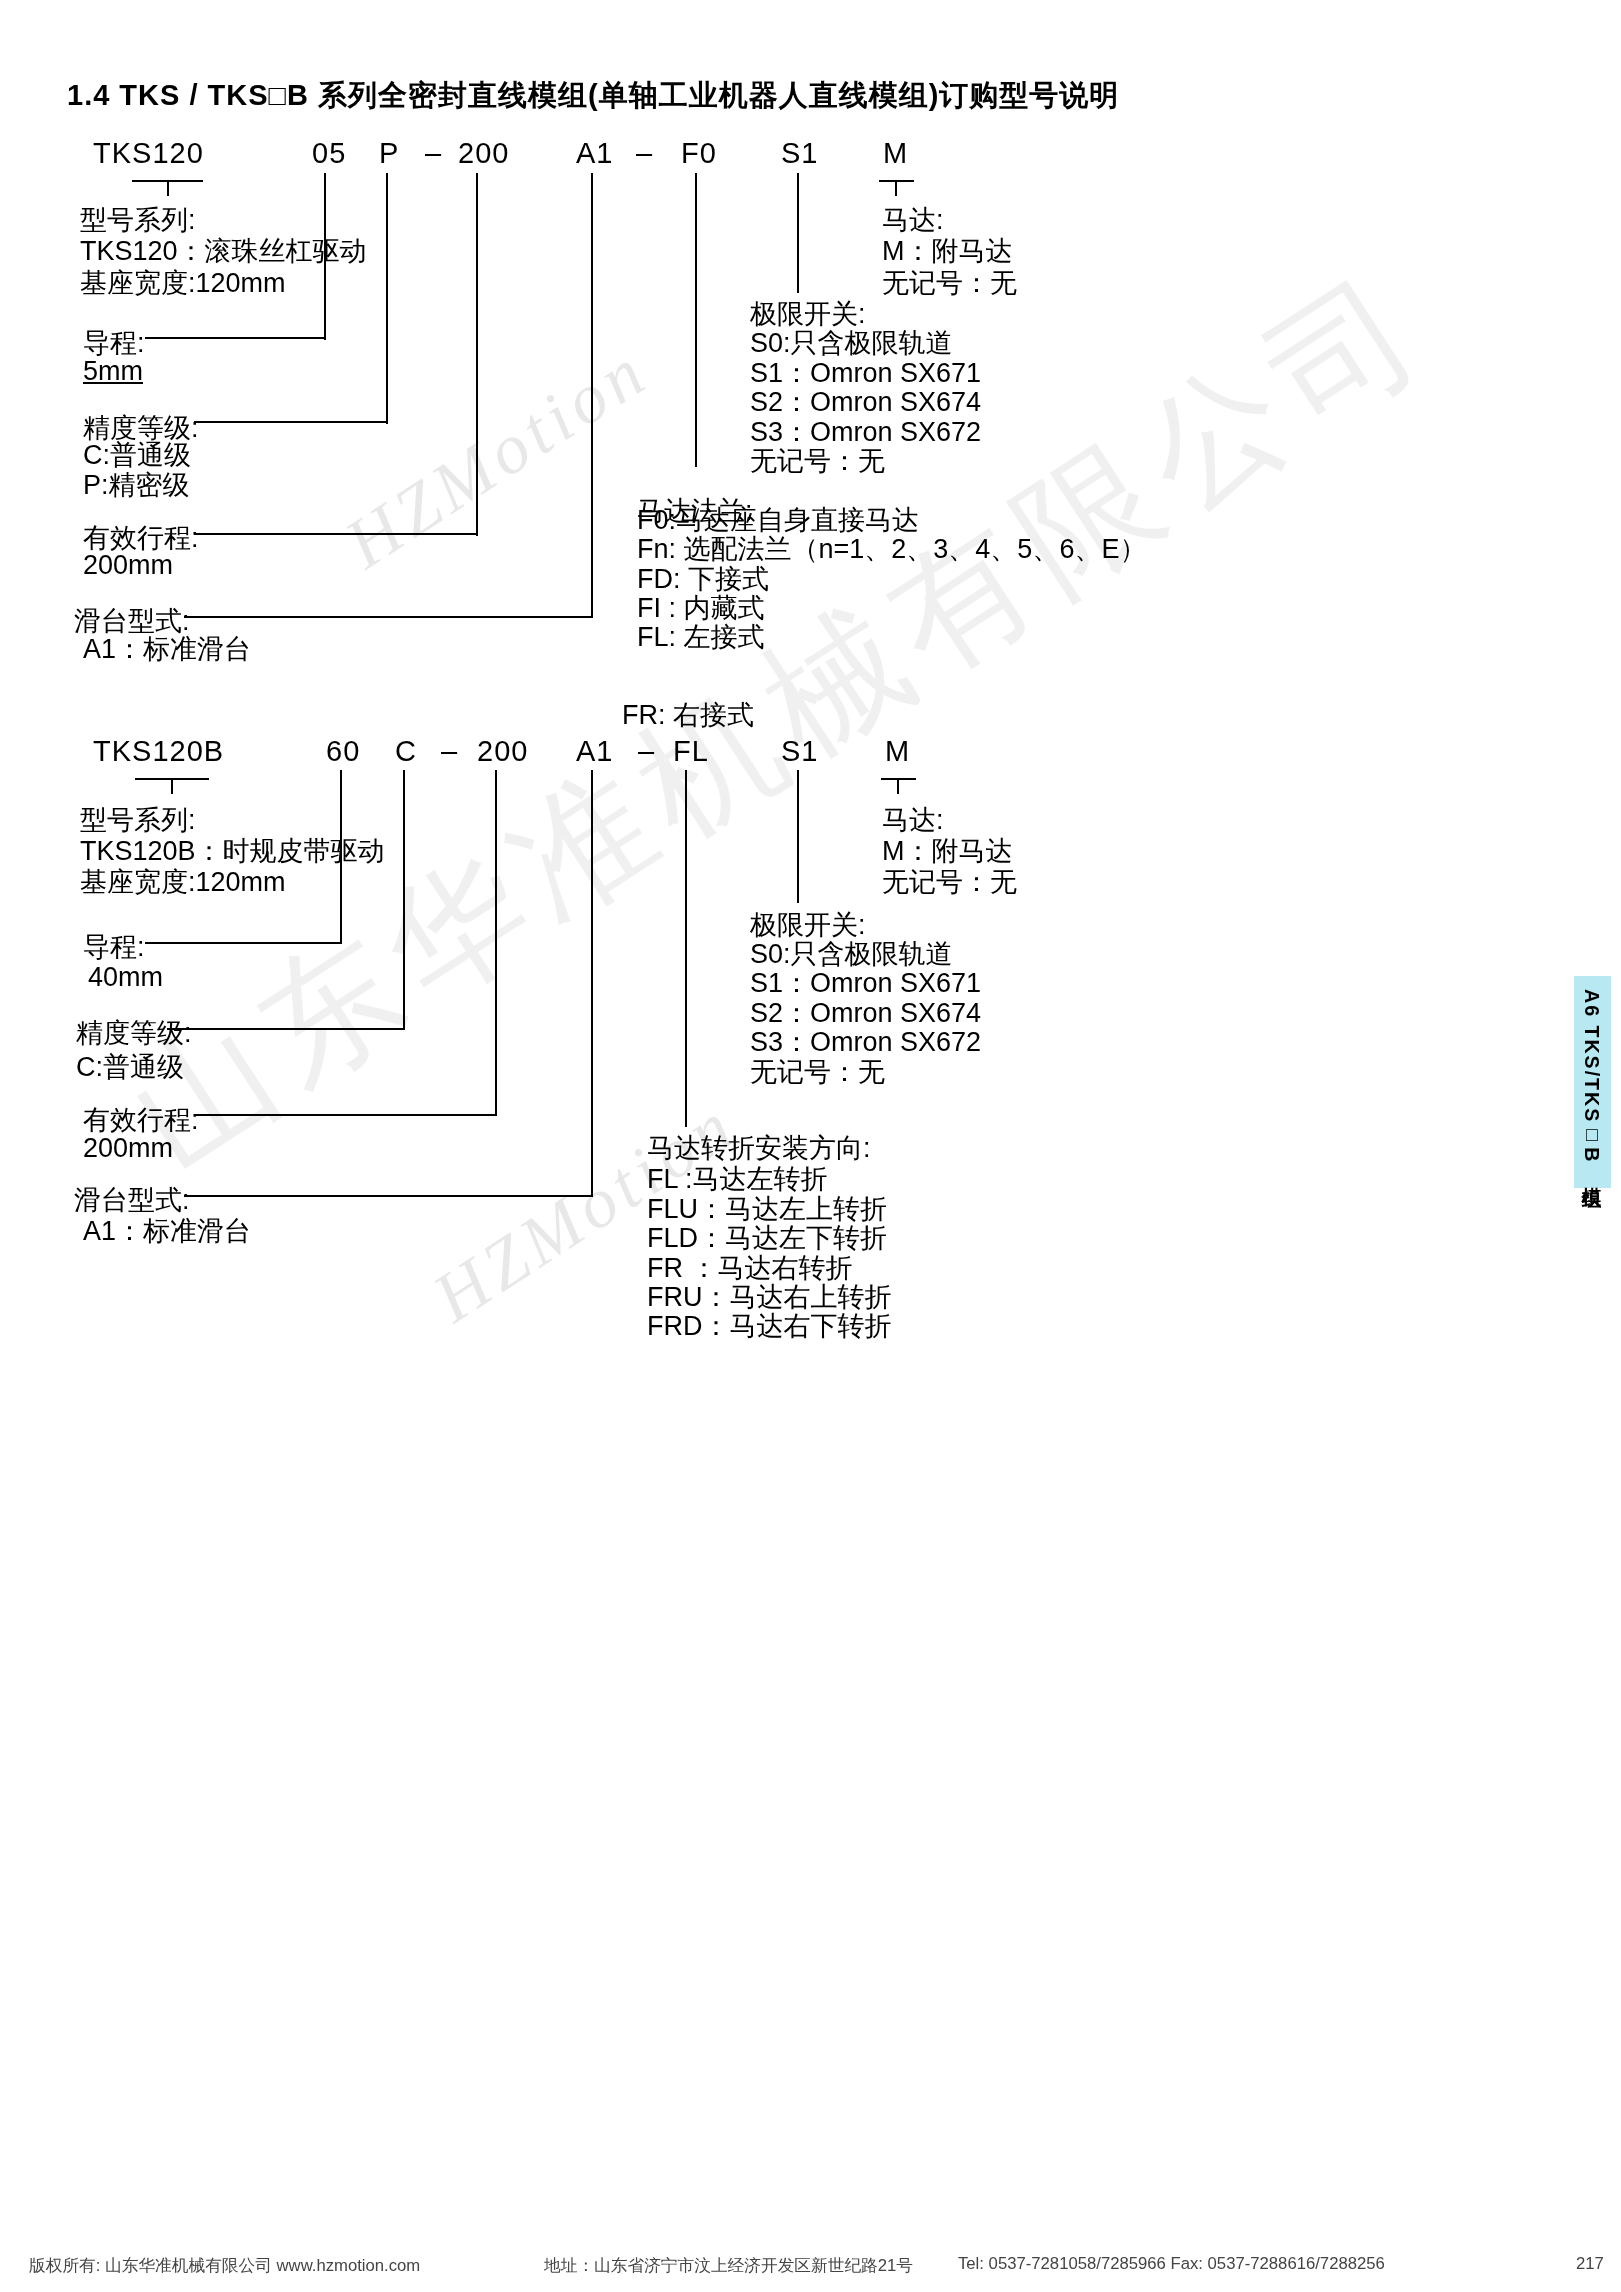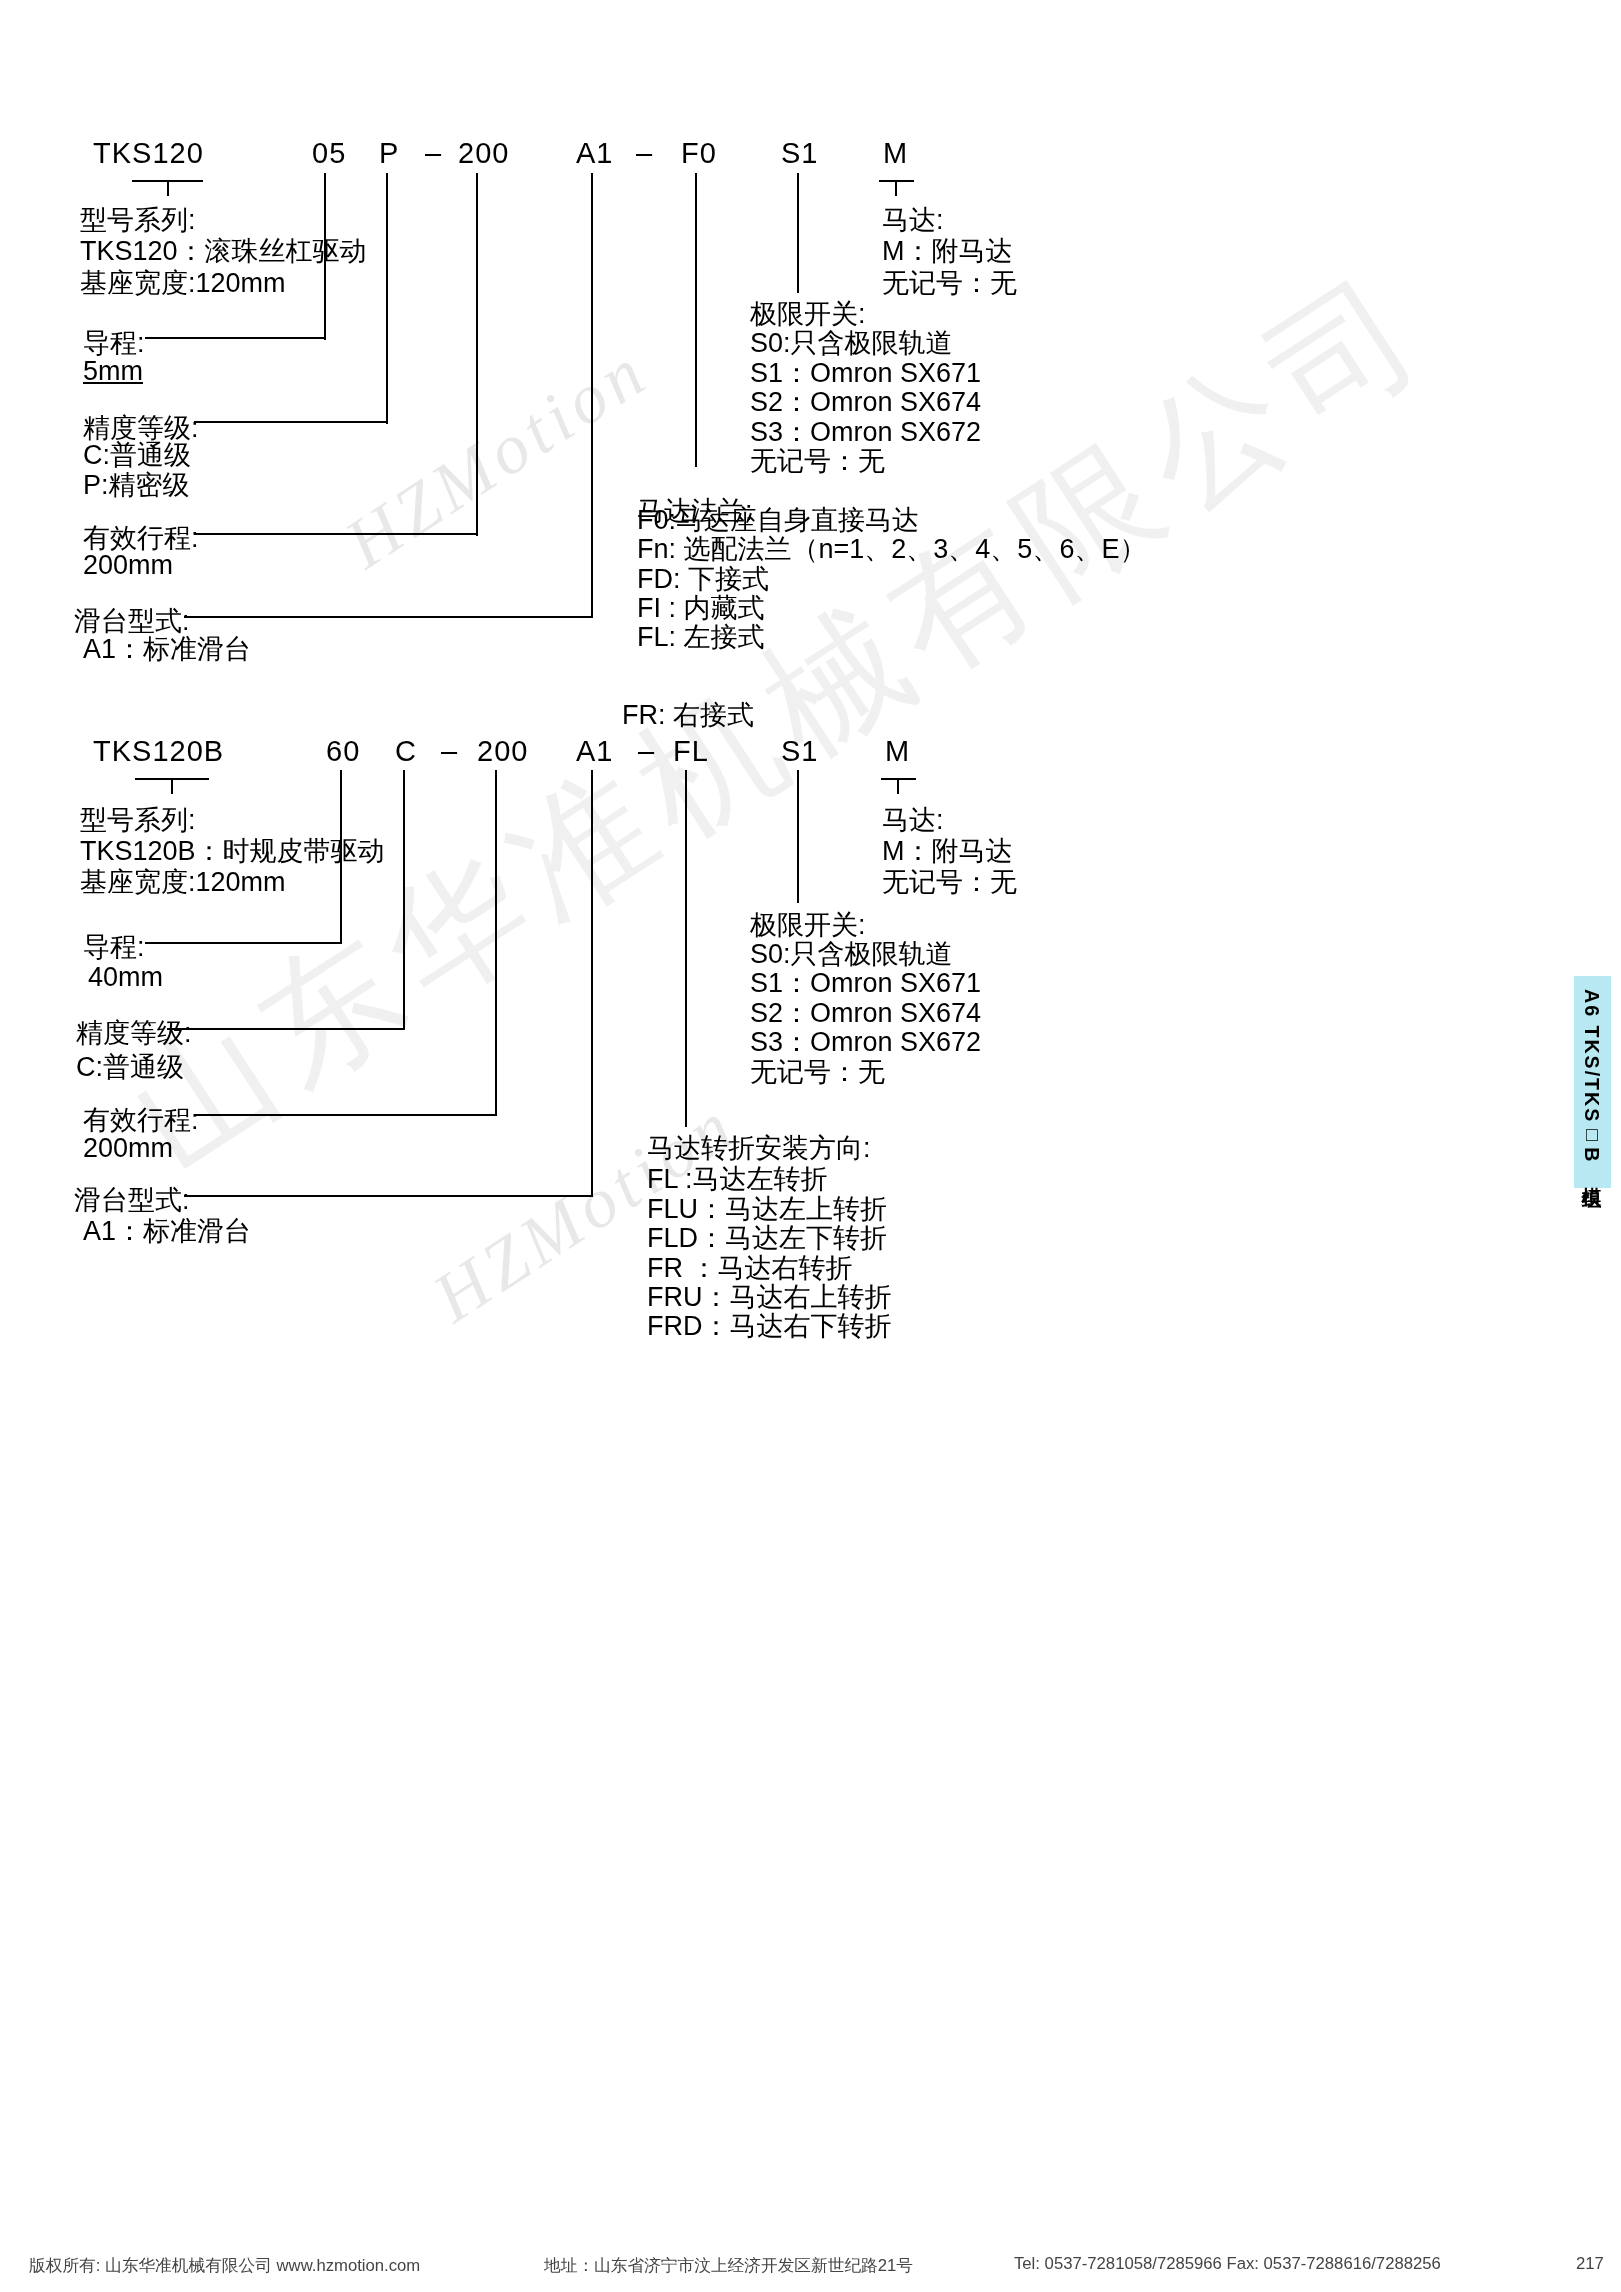--- a/index.html
+++ b/index.html
@@ -32,20 +32,21 @@
 </style>
 </head>
 <body>
 
 <div class="page">
 
   <div class="wm wm-hz" style="left:353px; top:510px;">HZMotion</div>
   <div class="wm wm-co" style="left:147px; top:1039px;">山东华准机械有限公司</div>
   <div class="wm wm-hz" style="left:441px; top:1264px;">HZMotion</div>
 
+  <div class="t title" style="left:67px; top:76px;">1.4 TKS / TKS□B  系列全密封直线模组(单轴工业机器人直线模组)订购型号说明</div>
 
   <div class="t code" style="left:93px;  top:137px;">TKS120</div>
   <div class="t code" style="left:312px; top:137px;">05</div>
   <div class="t code" style="left:379px; top:137px;">P</div>
   <div class="t code" style="left:425px; top:137px;">–</div>
   <div class="t code" style="left:458px; top:137px;">200</div>
   <div class="t code" style="left:576px; top:137px;">A1</div>
   <div class="t code" style="left:636px; top:137px;">–</div>
   <div class="t code" style="left:681px; top:137px;">F0</div>
   <div class="t code" style="left:781px; top:137px;">S1</div>
@@ -158,17 +159,17 @@
   <div class="hline" style="left:881px; top:778px; width:35px;"></div>
   <div class="vline" style="left:897px; top:778px; height:15.7px;"></div>
   <div class="t lbl" style="left:882px; top:802px;">马达:</div>
   <div class="t lbl" style="left:882px; top:833px;">M：附马达</div>
   <div class="t lbl" style="left:882px; top:864px;">无记号：无</div>
 
   <div class="side-tab">A6 TKS/TKS□B 模组</div>
 
   <div class="t footer-text" style="left:29px;   top:2254px;">版权所有: 山东华准机械有限公司  www.hzmotion.com</div>
   <div class="t footer-text" style="left:544px;  top:2254px;">地址：山东省济宁市汶上经济开发区新世纪路21号</div>
-  <div class="t footer-text" style="left:1014px; top:2254px;">Tel: 0537-7281058/7285966 Fax: 0537-7288616/7288256</div>
+  <div class="t footer-text" style="left:958px; top:2254px;">Tel: 0537-7281058/7285966 Fax: 0537-7288616/7288256</div>
   <div class="t footer-text" style="left:1576px; top:2254px;">217</div>
 
 </div>
 
 
 </body></html>

